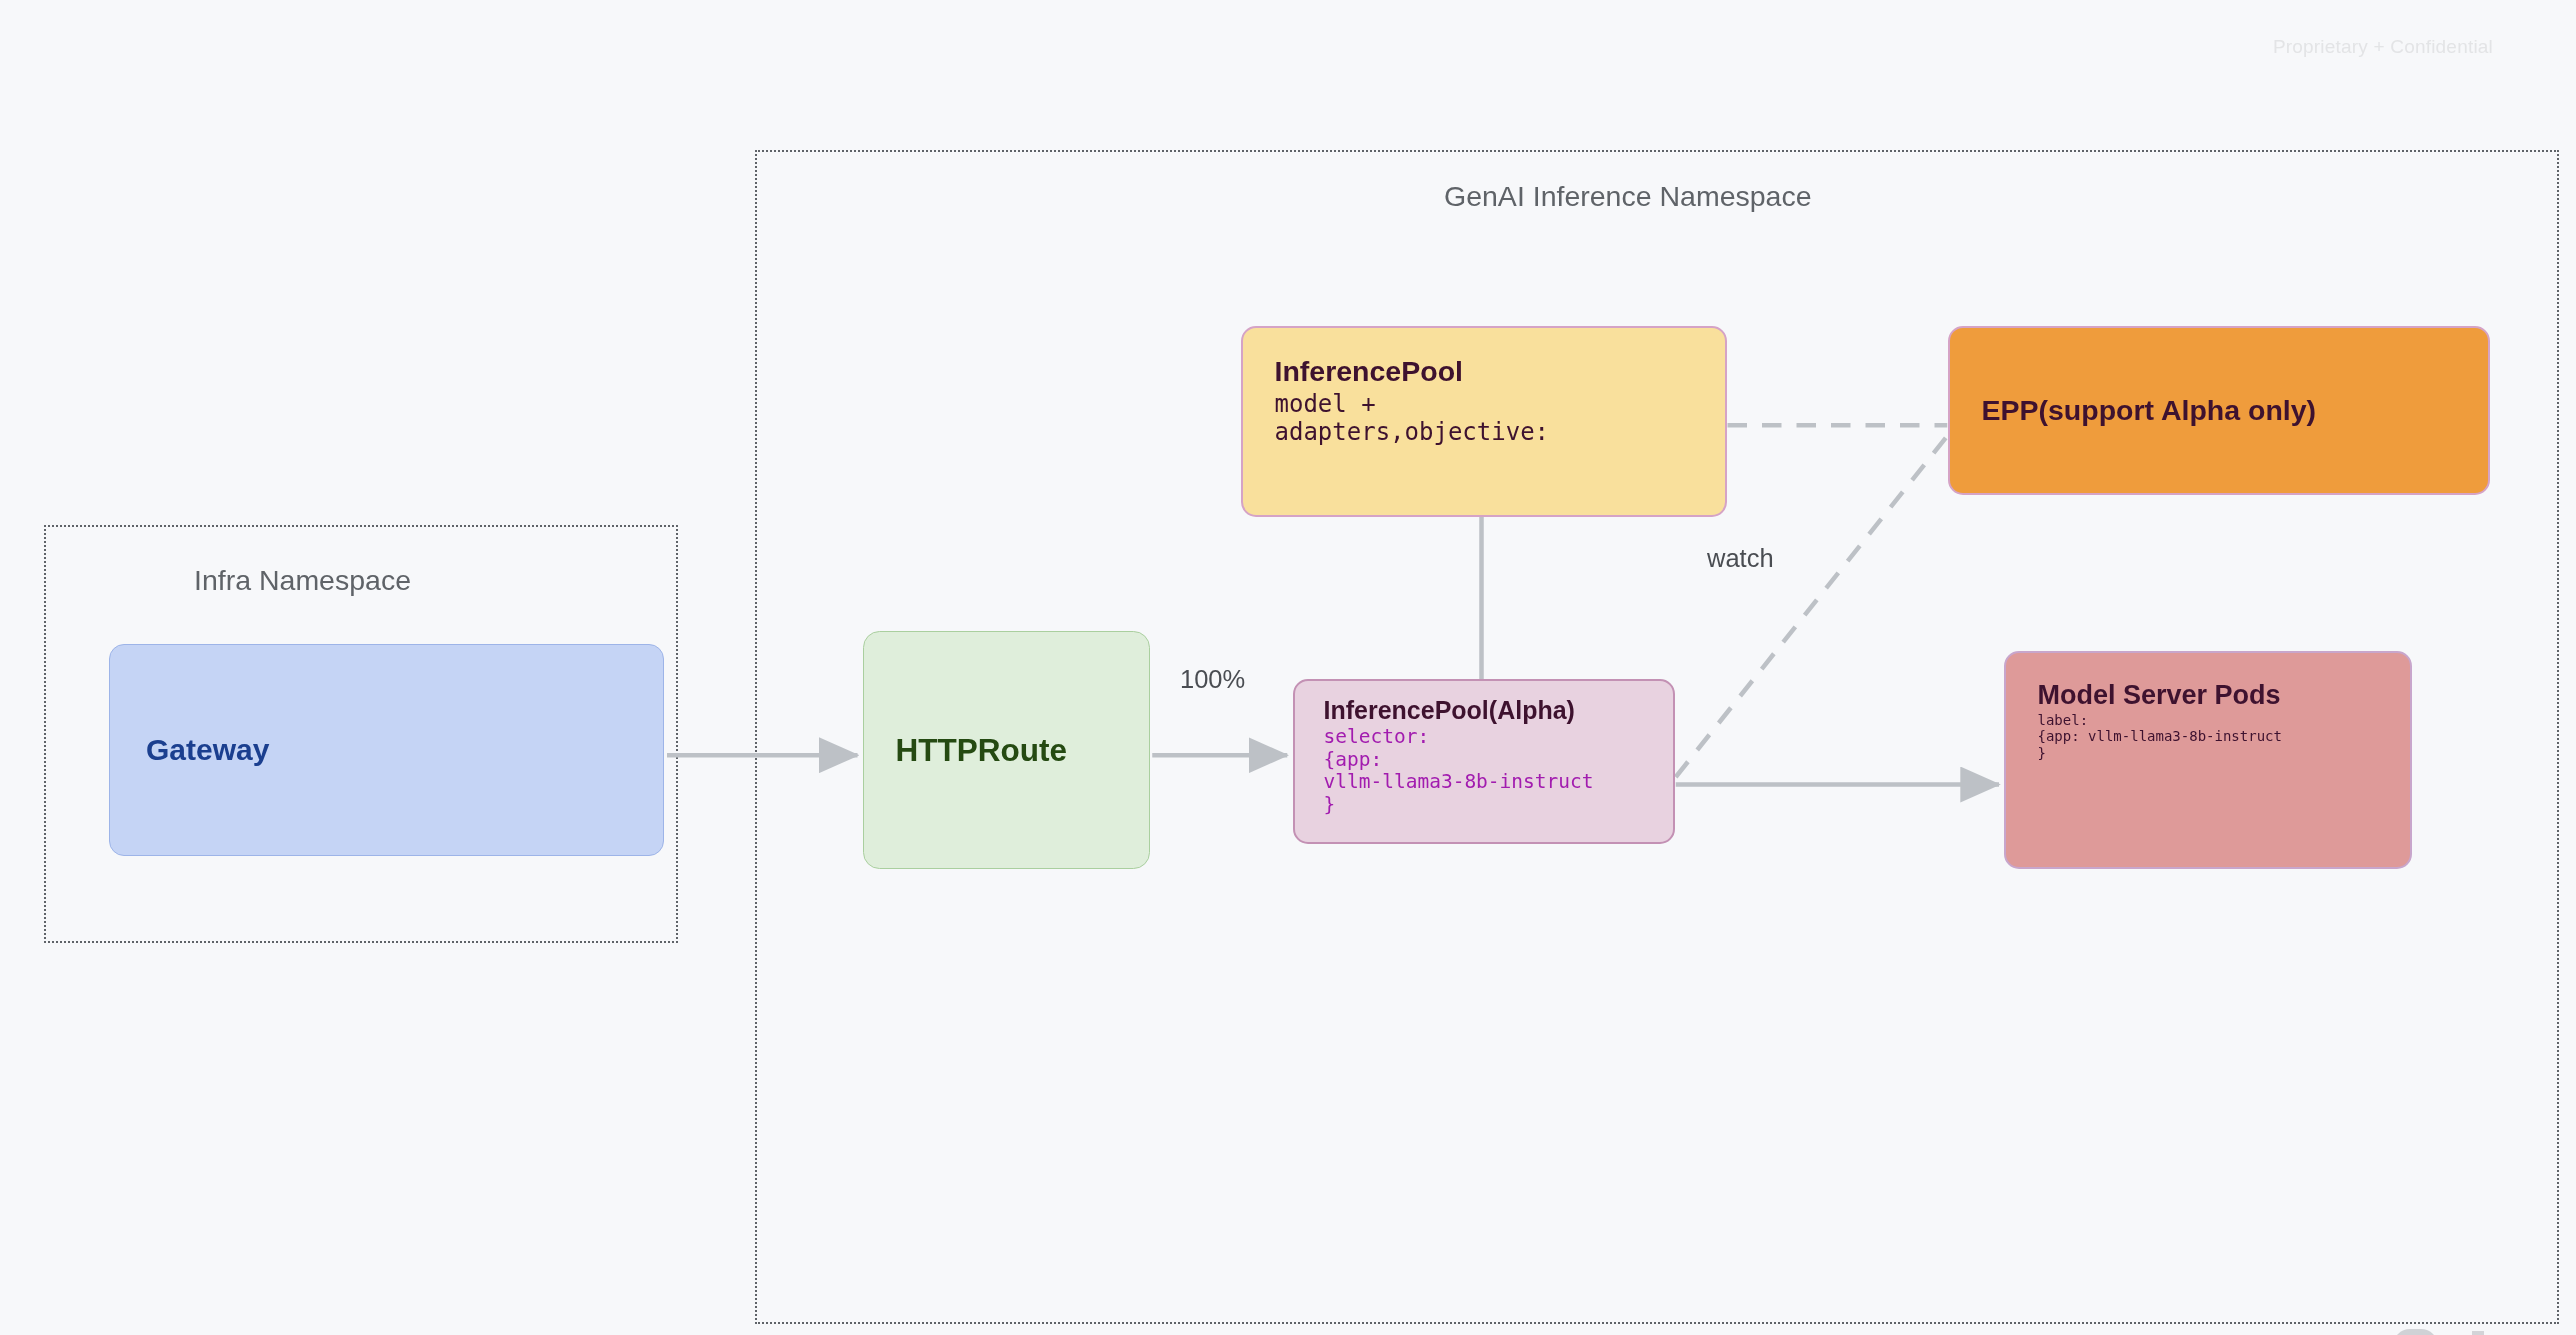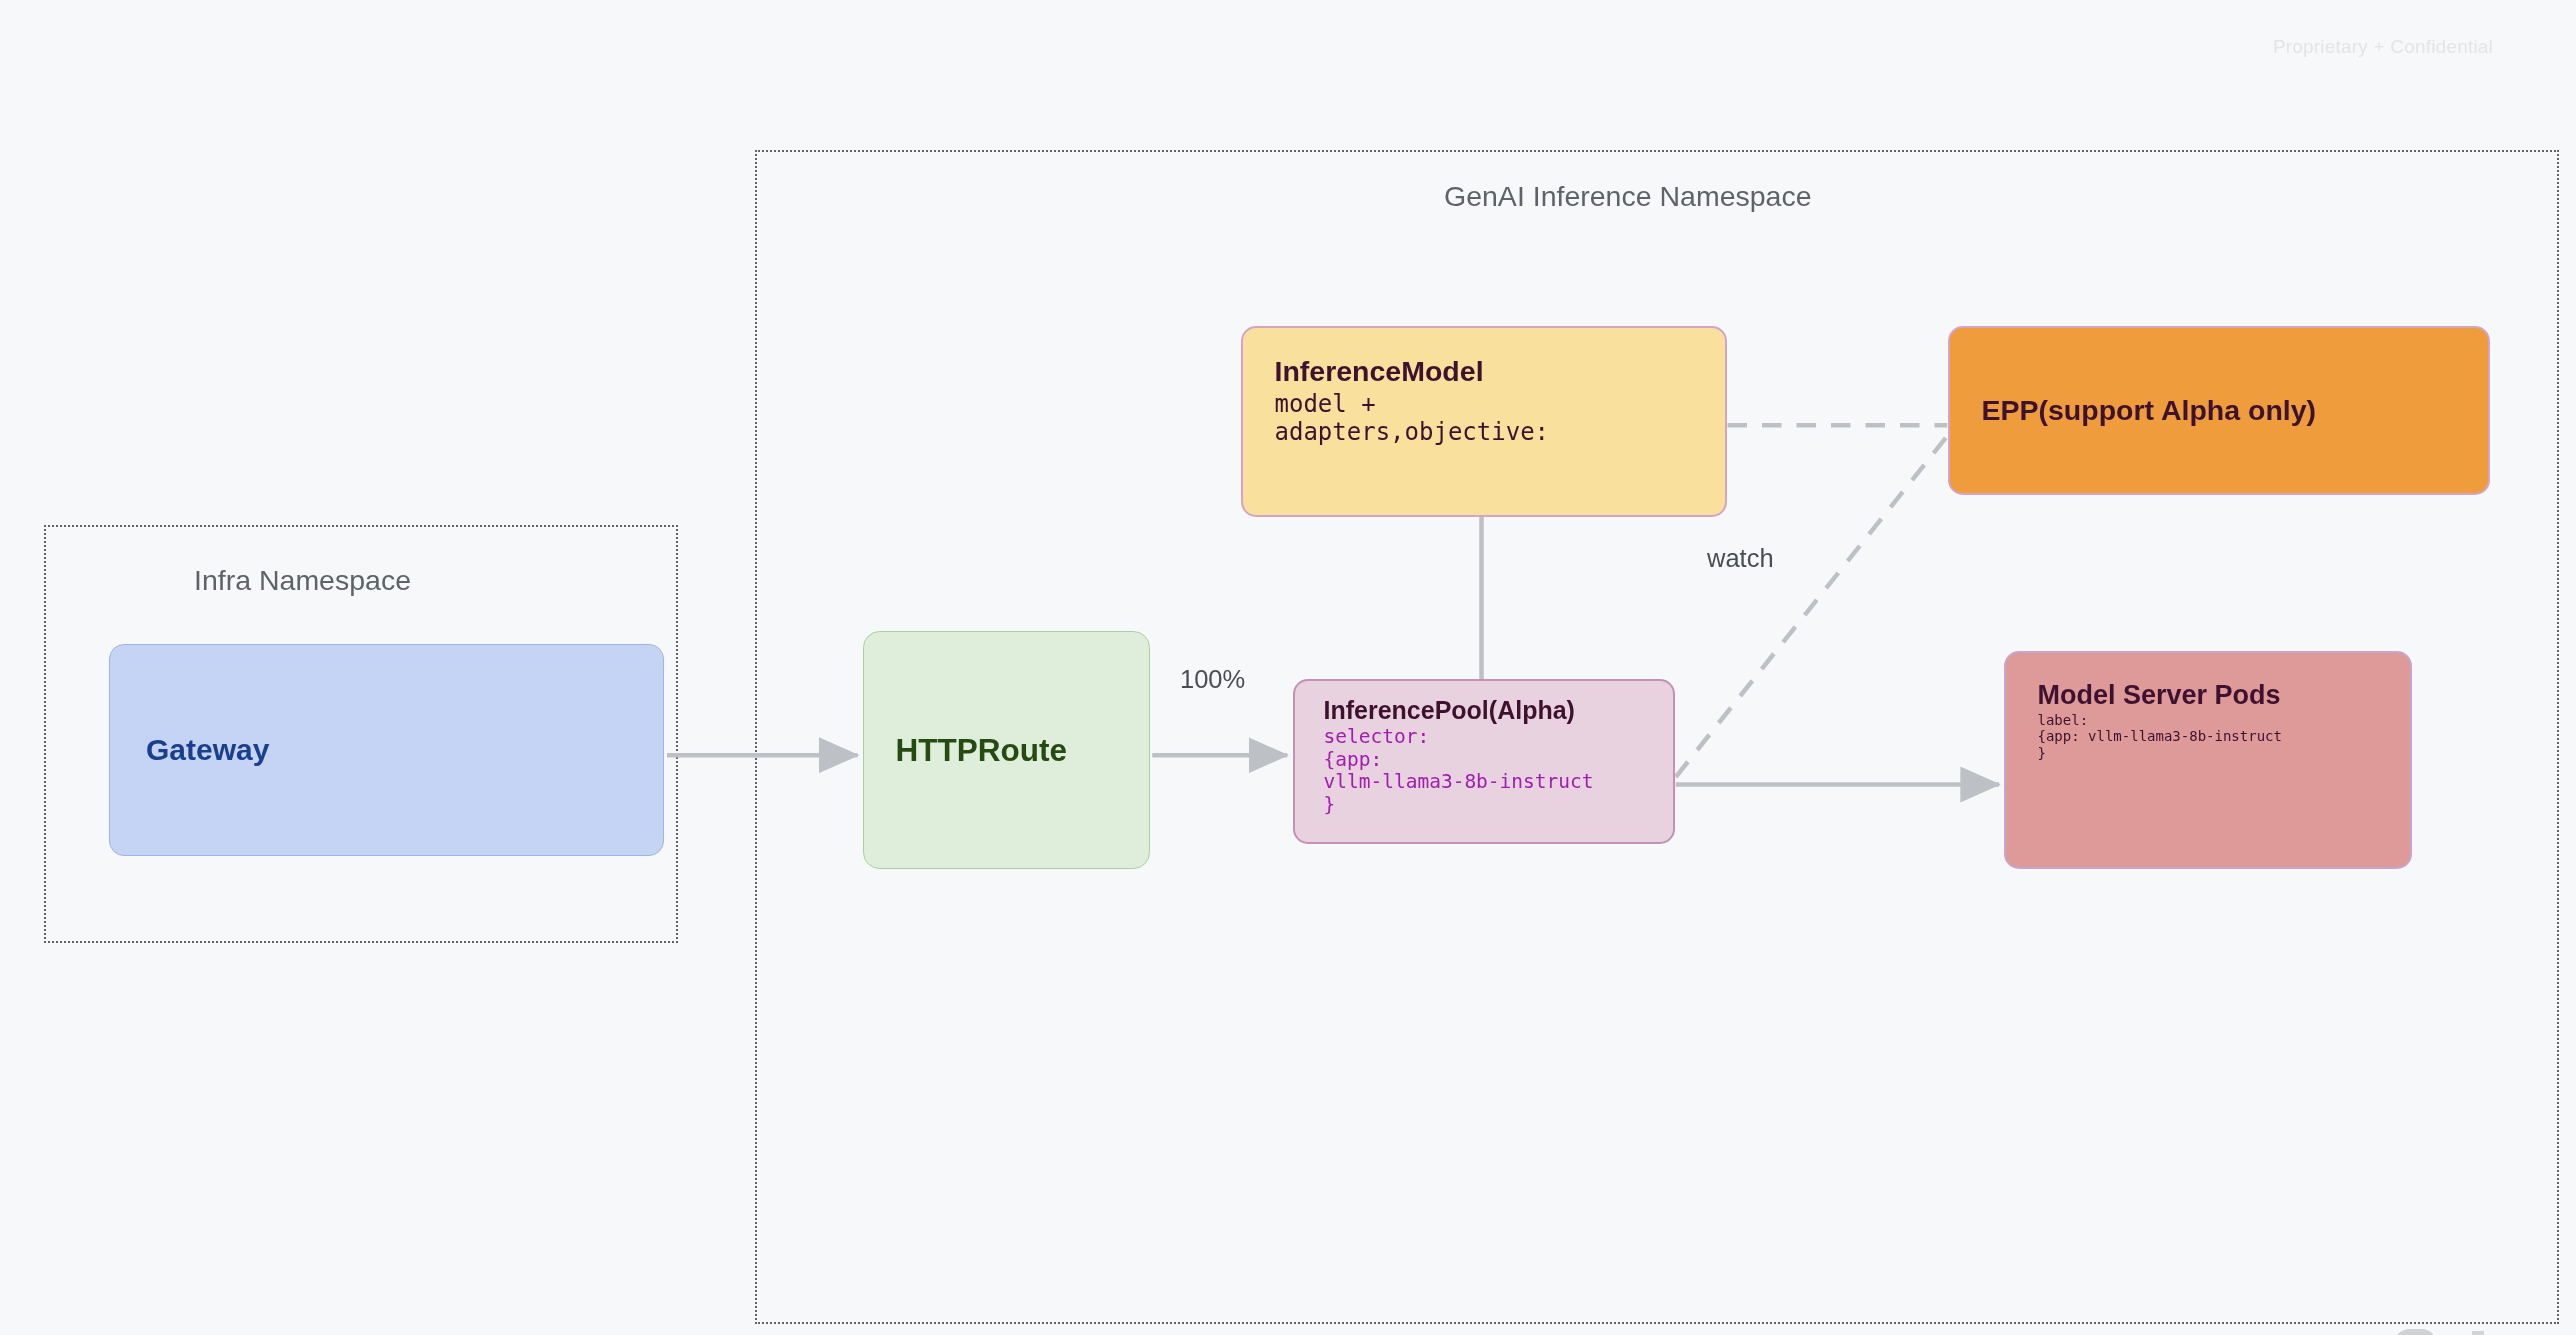--- a/index.html
+++ b/index.html
@@ -207,21 +207,21 @@
 
   <div class="node" id="gateway-node">
     <span class="title">Gateway</span>
   </div>
 
   <div class="node" id="httproute-node">
     <span class="title">HTTPRoute</span>
   </div>
 
   <div class="node" id="inferencemodel-node">
-    <span class="title">InferenceModel</span>
+    <span class="title">InferencePool</span>
     <span class="mono">model +</span>
     <span class="mono">adapters,objective:</span>
   </div>
 
   <div class="node" id="epp-node">
     <span class="title">EPP(support Alpha only)</span>
   </div>
 
   <div class="node" id="inferencepool-node">
     <span class="title">InferencePool(Alpha)</span>

